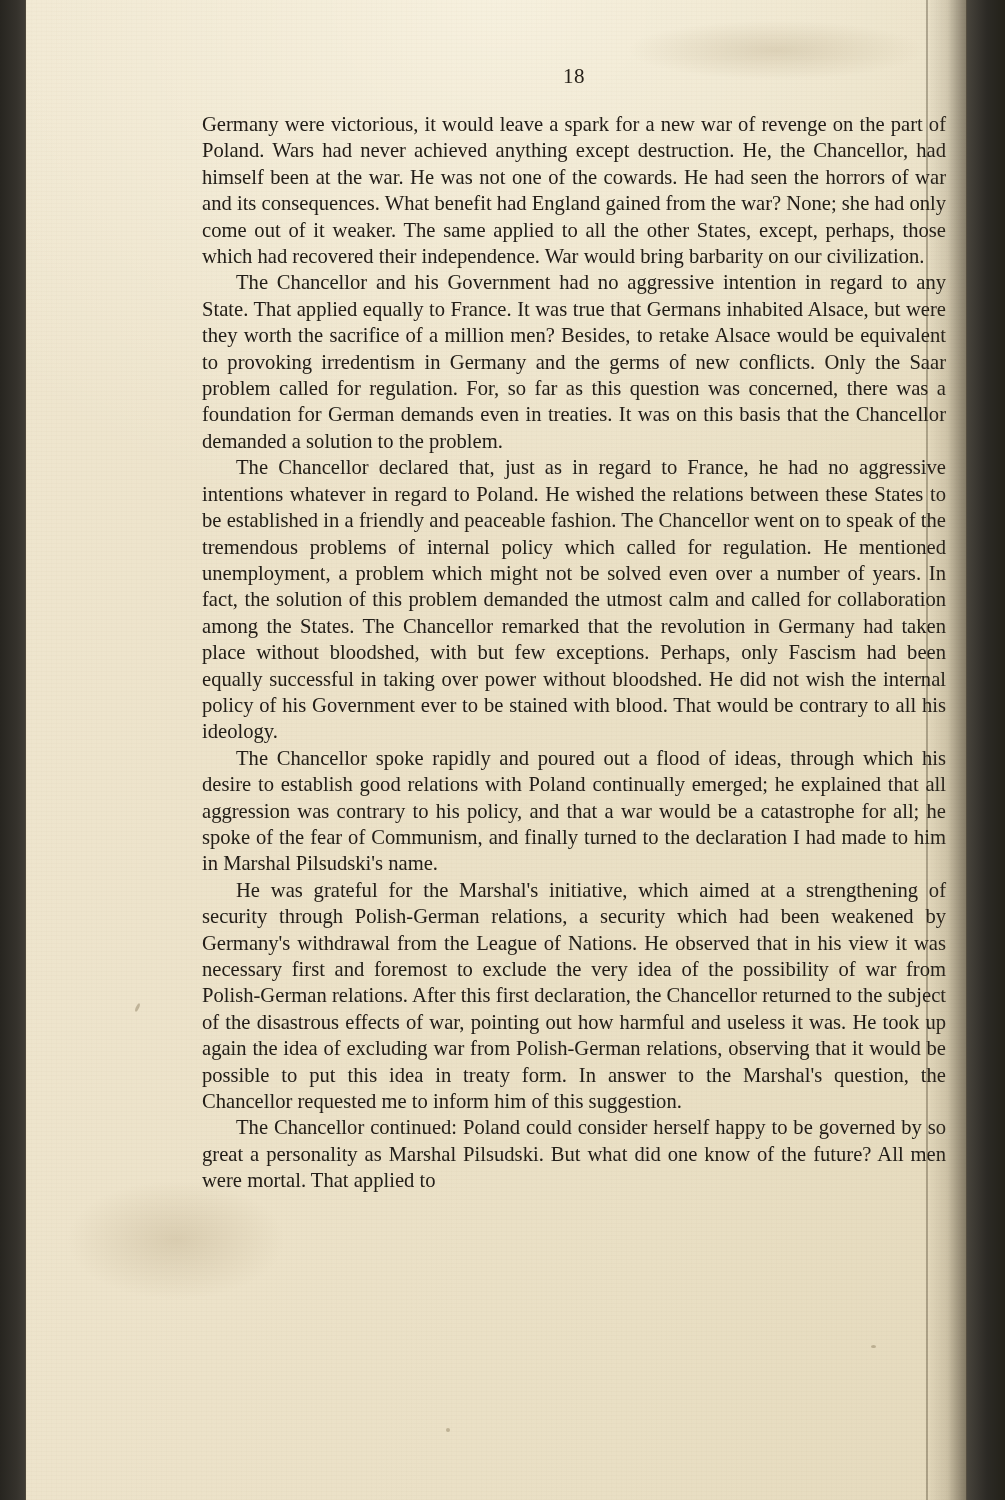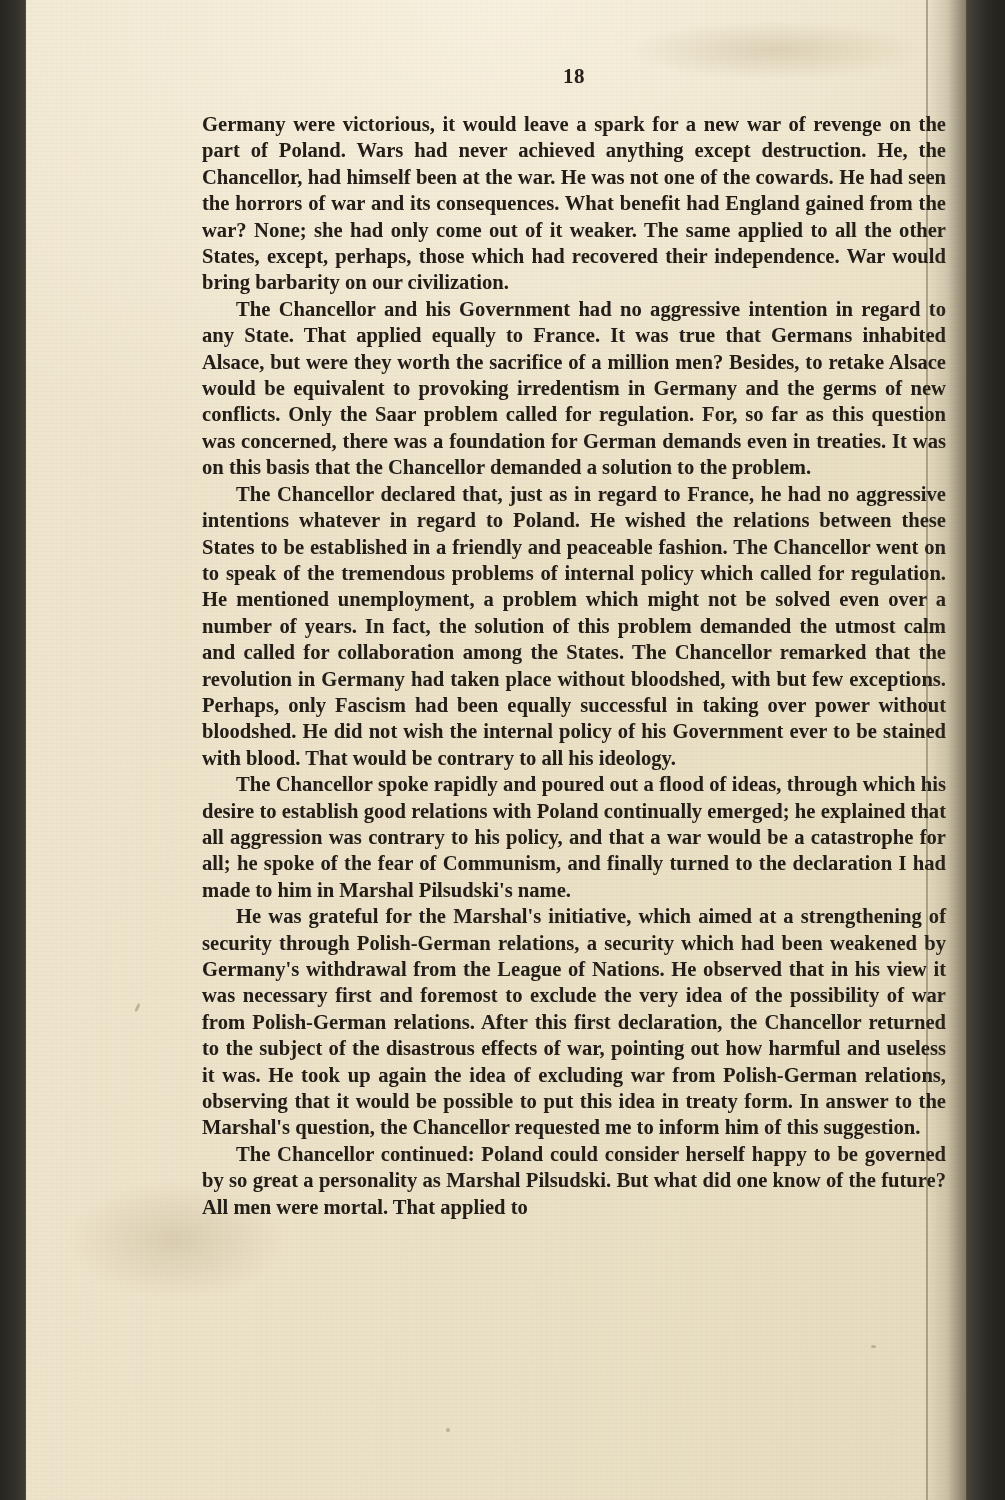--- a/index.html
+++ b/index.html
@@ -23,21 +23,20 @@
   .page {
     position: absolute;
     left: 26px;
     top: 0;
     width: 940px;
     height: 1500px;
     background:
       radial-gradient(ellipse 120% 60% at 50% 0%, rgba(255,252,240,0.55) 0%, rgba(255,252,240,0) 60%),
       linear-gradient(100deg, #efe6cf 0%, #ece2c9 35%, #e9dfc4 70%, #e5dabd 100%);
     box-shadow: 0 0 0 1px rgba(120,105,75,0.25);
-    font-weight: bold;
   }
   
   .page::after {
     content: "";
     position: absolute;
     inset: 0;
     background-image:
       repeating-linear-gradient(0deg, rgba(160,140,100,0.035) 0px, rgba(160,140,100,0.035) 1px, transparent 1px, transparent 4px),
       repeating-linear-gradient(90deg, rgba(160,140,100,0.03) 0px, rgba(160,140,100,0.03) 1px, transparent 1px, transparent 5px);
     pointer-events: none;

